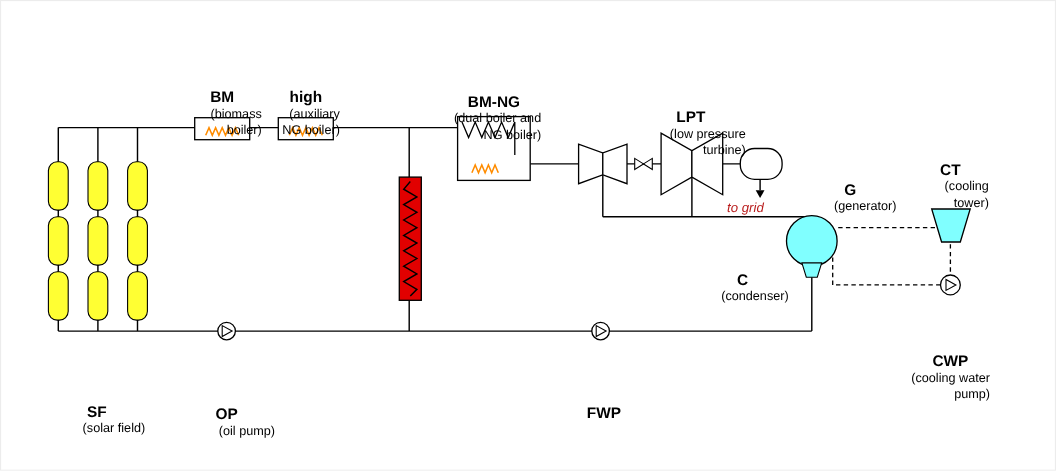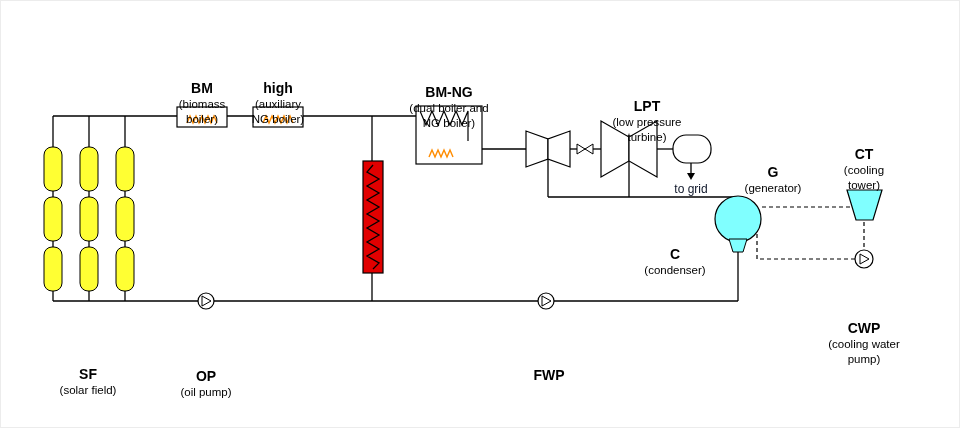--- a/index.html
+++ b/index.html
@@ -1,21 +1,21 @@
 <!DOCTYPE html>
 <html><head>
 <meta charset="utf-8">
 <style>
   html,body{margin:0;padding:0;background:#fff;font-family:"Liberation Sans",sans-serif;}
   .canvas{position:relative;width:960px;height:428px;background:#ffffff;overflow:hidden;border:1px solid #ececec;box-sizing:border-box;}
   .canvas svg{position:absolute;left:0;top:0;}
   .label{position:absolute;text-align:center;color:#000;}
   .label .code{font-weight:bold;font-size:14px;line-height:1.3;margin-top:40px;}
-  .label .desc{font-size:11.5px;line-height:1.28;}
-  .plain{position:absolute;text-align:center;color:#0f172a;font-size:12px;}
+  .label .desc{font-size:11.5px;line-height:1.28;text-align:right;}
+  .plain{position:absolute;text-align:left;color:#b91c1c;font-size:12px;font-style:italic;}
 </style>
 </head>
 <body>
 
 <div class="canvas">
 
   <svg width="960" height="428" viewBox="0 0 960 428">
 
     <g stroke="#000" fill="none" stroke-width="1.3">
       <line x1="52" y1="115" x2="415" y2="115"></line>
@@ -136,21 +136,21 @@
 
 
   <div class="label" style="left:405px;top:42px;width:86px">
     <div class="code">BM-NG</div>
     <div class="desc">(dual boiler and NG boiler)</div>
   </div>
 
   <div class="label" style="left:497px;top:60px;width:100px">
   </div>
 
-  <div class="label" style="left:596px;top:56px;width:100px">
+  <div class="label" style="left:577px;top:56px;width:100px">
     <div class="code">LPT</div>
     <div class="desc">(low pressure turbine)</div>
   </div>
 
   <div class="label" style="left:730px;top:122px;width:84px">
     <div class="code">G</div>
     <div class="desc">(generator)</div>
   </div>
 
   <div class="plain" style="left:660px;top:181px;width:60px">to grid</div>

